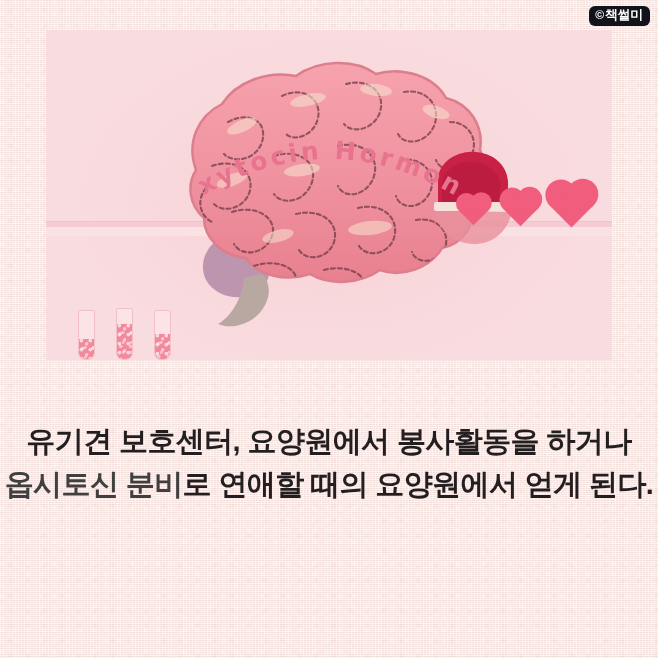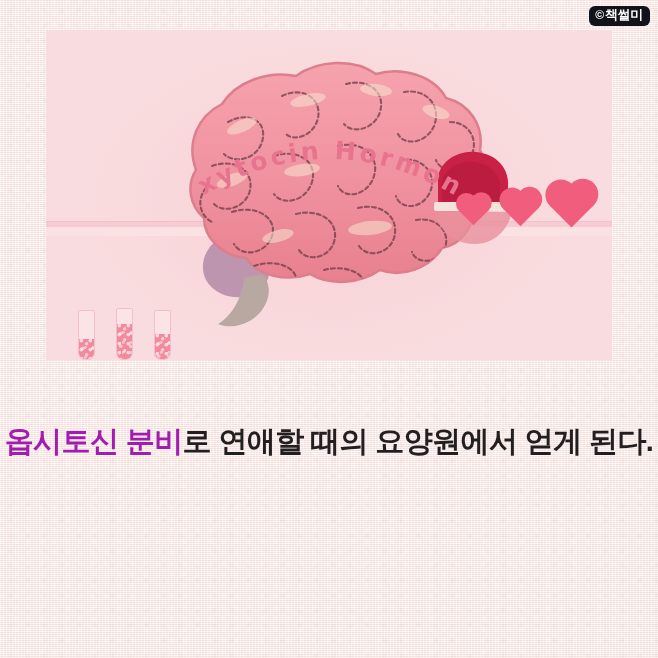--- a/index.html
+++ b/index.html
@@ -99,21 +99,21 @@
     position:absolute;left:0;right:0;top:420px;
     text-align:center;
     font-family:"Liberation Sans","DejaVu Sans",sans-serif;
     font-weight:bold;
     color:#231f20;
     font-size:29px;
     line-height:43px;
     letter-spacing:-.6px;
   }
   #caption .line{white-space:nowrap;}
-  #caption .hl{color:#a21caf;margin-top:40px;}
+  #caption .hl{color:#404040;margin-top:40px;}
 </style>
 </head>
 <body>
 
 <div id="paper"></div>
 
 <div id="watermark">
   <span class="c">©</span>
   <span>책썰미</span>
 </div>
@@ -223,14 +223,15 @@
     </defs>
     <text text-anchor="middle">
       <textPath href="#arcPath" startOffset="50%">
         <tspan>Oxytocin Hormone</tspan>
       </textPath>
     </text>
   </svg>
 </div>
 
 <div id="caption">
+  <div class="line">유기견 보호센터, 요양원에서 봉사활동을 하거나</div>
   <div class="line"><span class="hl">옵시토신 분비</span><span>로 연애할 때의 요양원에서 얻게 된다.</span></div>
 </div>
 
 </body></html>

